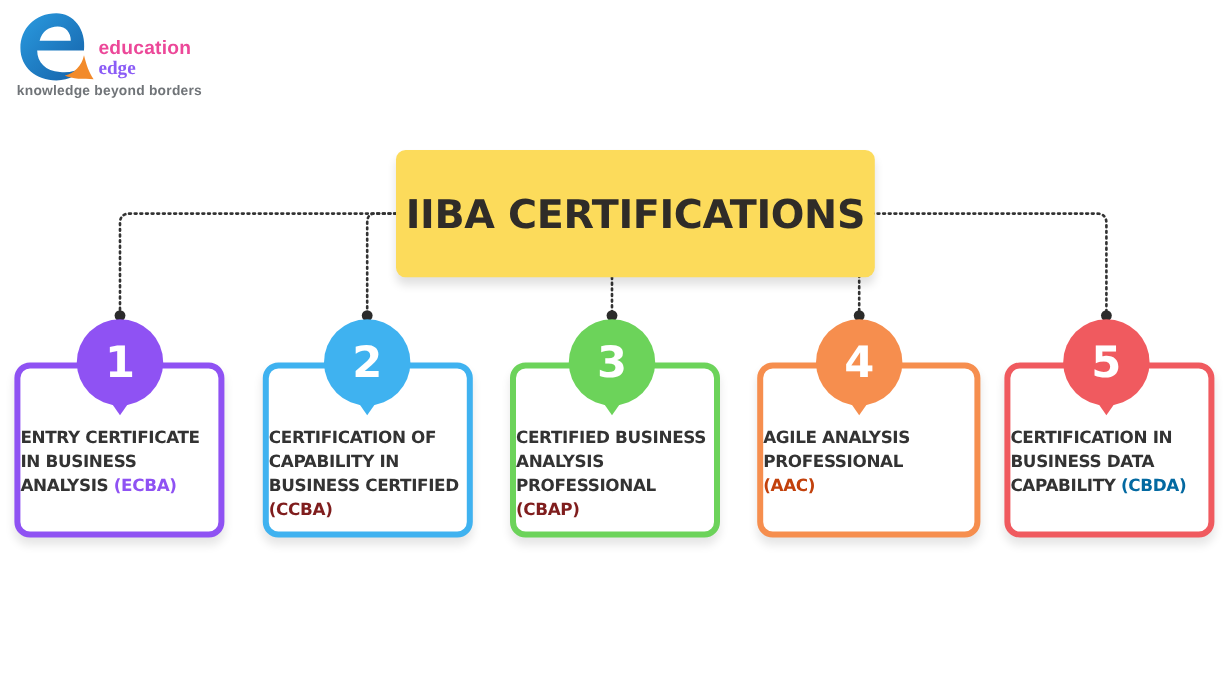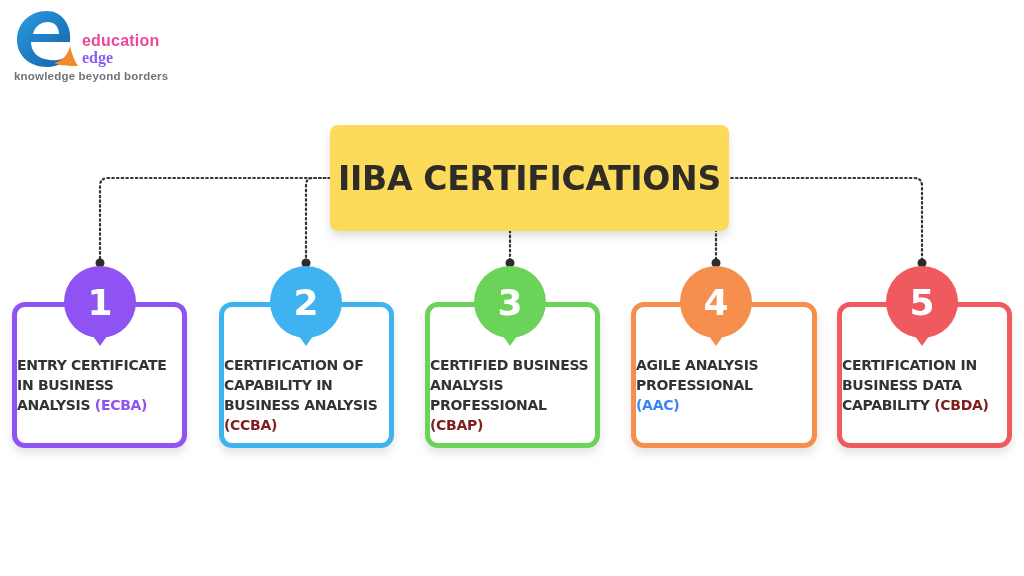--- a/index.html
+++ b/index.html
@@ -71,21 +71,21 @@
   </div>
 </div>
 <div class="badge" style="left:64px;background:#8f52f3;border-top-color:#8f52f3;color:#8f52f3;">
   <span class="num">1</span>
 </div>
 
 <div class="card" style="left:219px;border-color:#3fb2f0;text-decoration:underline;">
   <div class="text">
     <span>CERTIFICATION OF</span><br>
     <span>CAPABILITY IN</span><br>
-    <span>BUSINESS ANALYSIS</span><br>
+    <span>BUSINESS CERTIFIED</span><br>
     <span class="abbr" style="color:#7f1d1d;">(CCBA)</span>
   </div>
 </div>
 <div class="badge" style="left:270px;background:#3fb2f0;color:#3fb2f0;">
   <span class="num">2</span>
 </div>
 
 <div class="card" style="left:425px;border-color:#6cd35a;">
   <div class="text">
     <span>CERTIFIED BUSINESS</span><br>
@@ -95,30 +95,30 @@
   </div>
 </div>
 <div class="badge" style="left:474px;background:#6cd35a;color:#6cd35a;">
   <span class="num">3</span>
 </div>
 
 <div class="card" style="left:631px;border-color:#f68e4e;padding-left:11px;">
   <div class="text">
     <span>AGILE ANALYSIS</span><br>
     <span>PROFESSIONAL</span><br>
-    <span class="abbr" style="color:#3b82f6;">(AAC)</span>
+    <span class="abbr" style="color:#c2410c;">(AAC)</span>
   </div>
 </div>
 <div class="badge" style="left:680px;background:#f68e4e;color:#f68e4e;">
   <span class="num">4</span>
 </div>
 
 <div class="card" style="left:837px;border-color:#f05a5f;text-decoration:underline;">
   <div class="text">
     <span>CERTIFICATION IN</span><br>
     <span>BUSINESS DATA</span><br>
     <span>CAPABILITY</span>
-    <span class="abbr" style="color:#7f1d1d;">(CBDA)</span>
+    <span class="abbr" style="color:#0369a1;">(CBDA)</span>
   </div>
 </div>
 <div class="badge" style="left:886px;background:#f05a5f;color:#f05a5f;">
   <span class="num">5</span>
 </div>
 
 </body></html>

